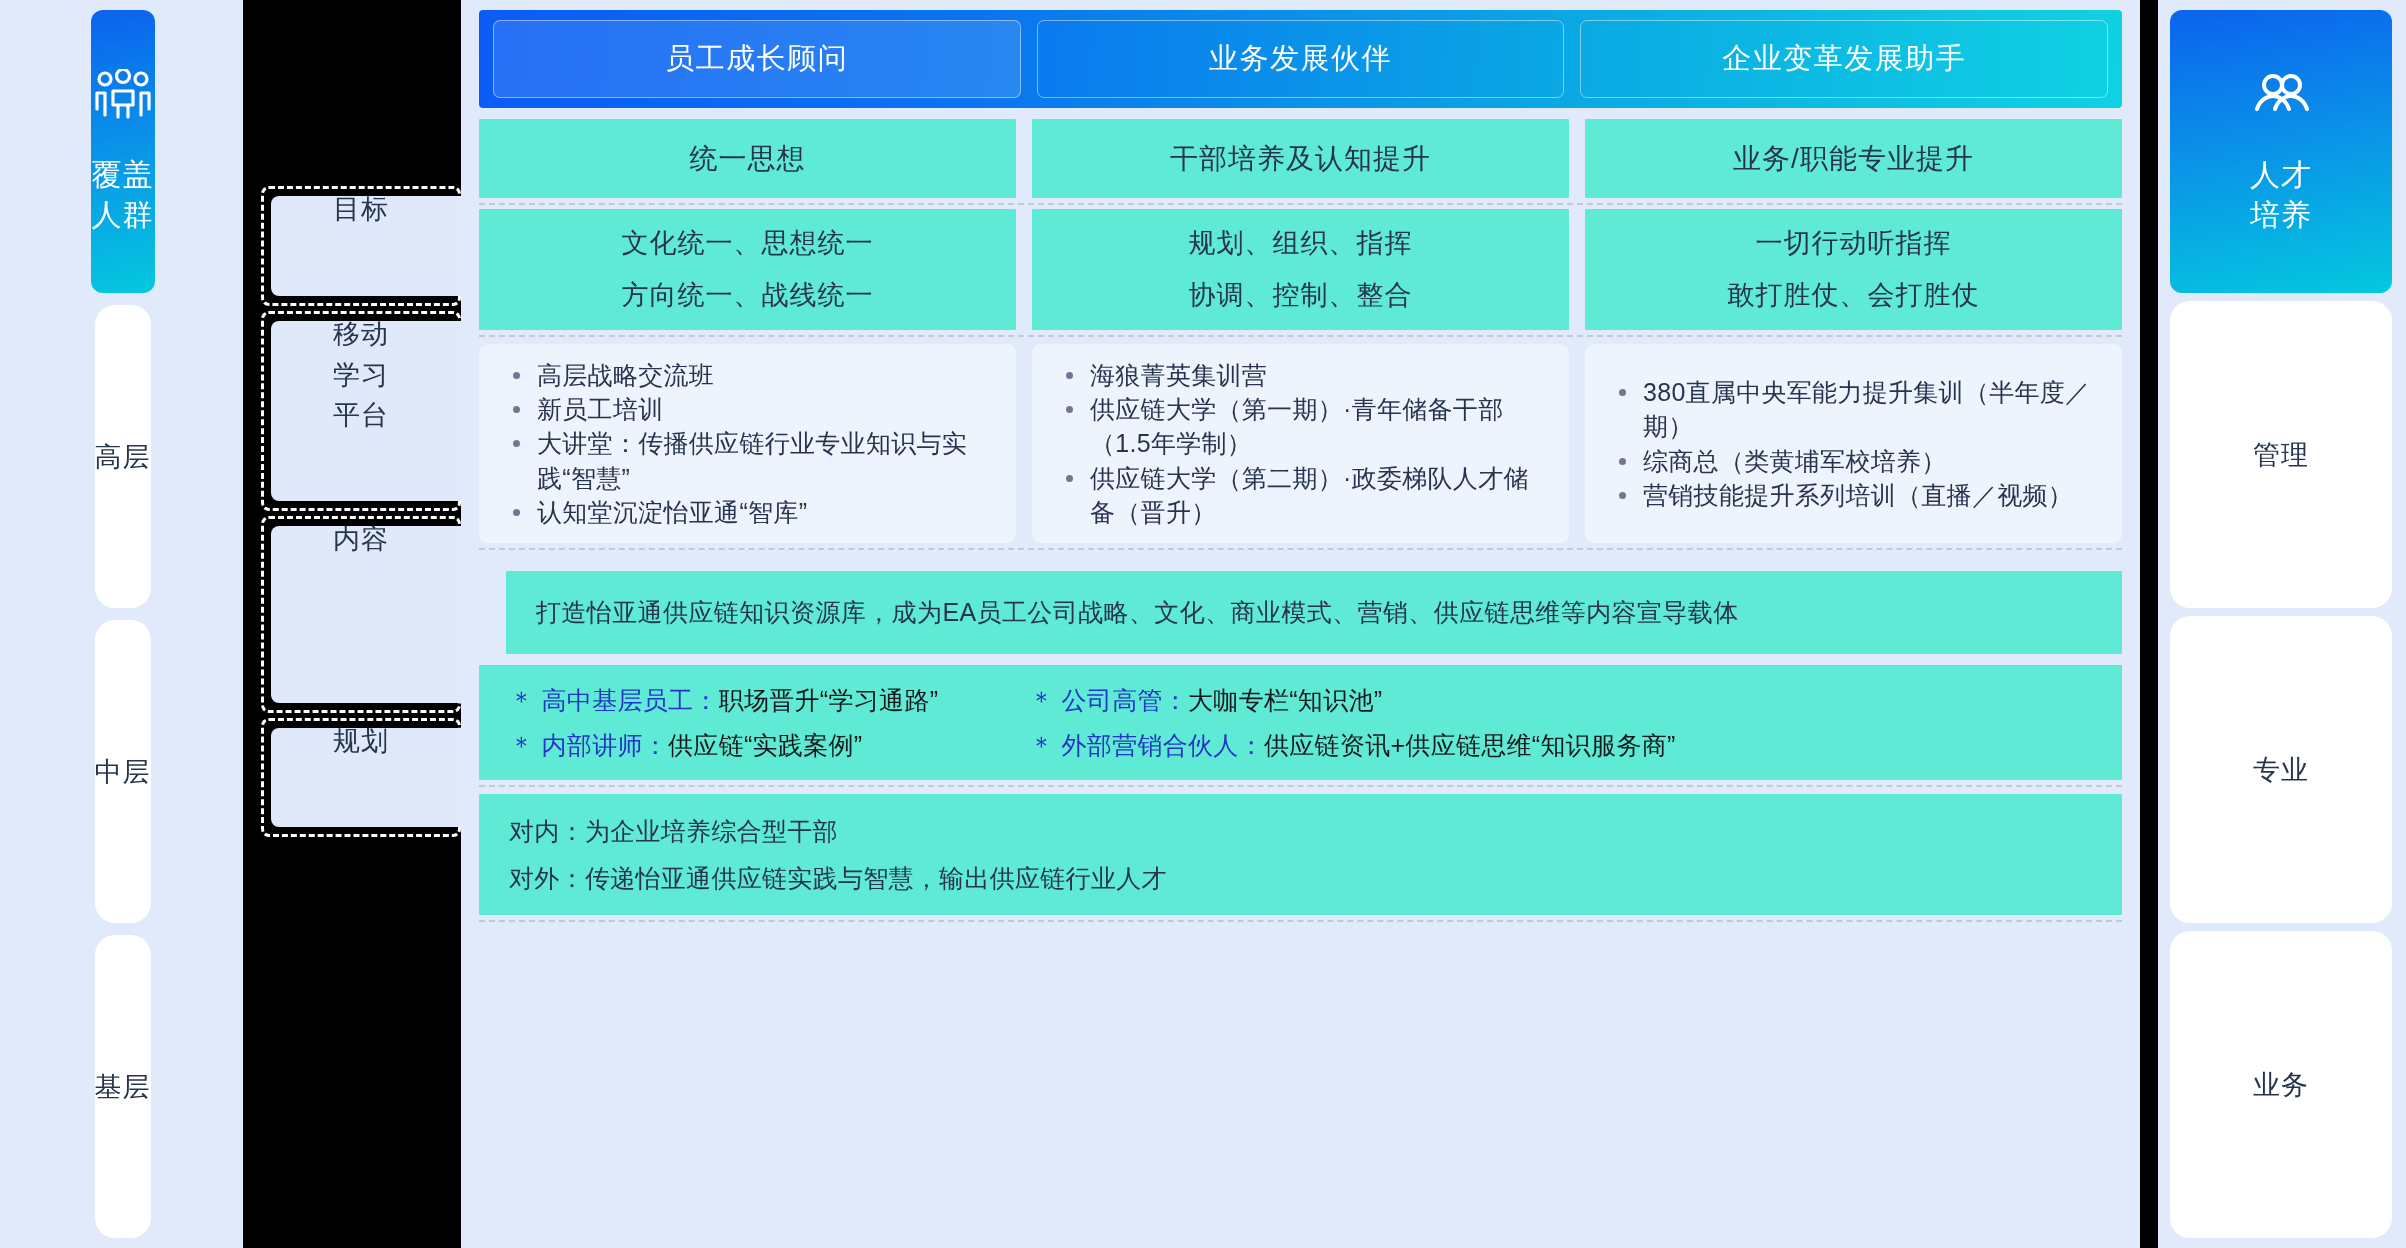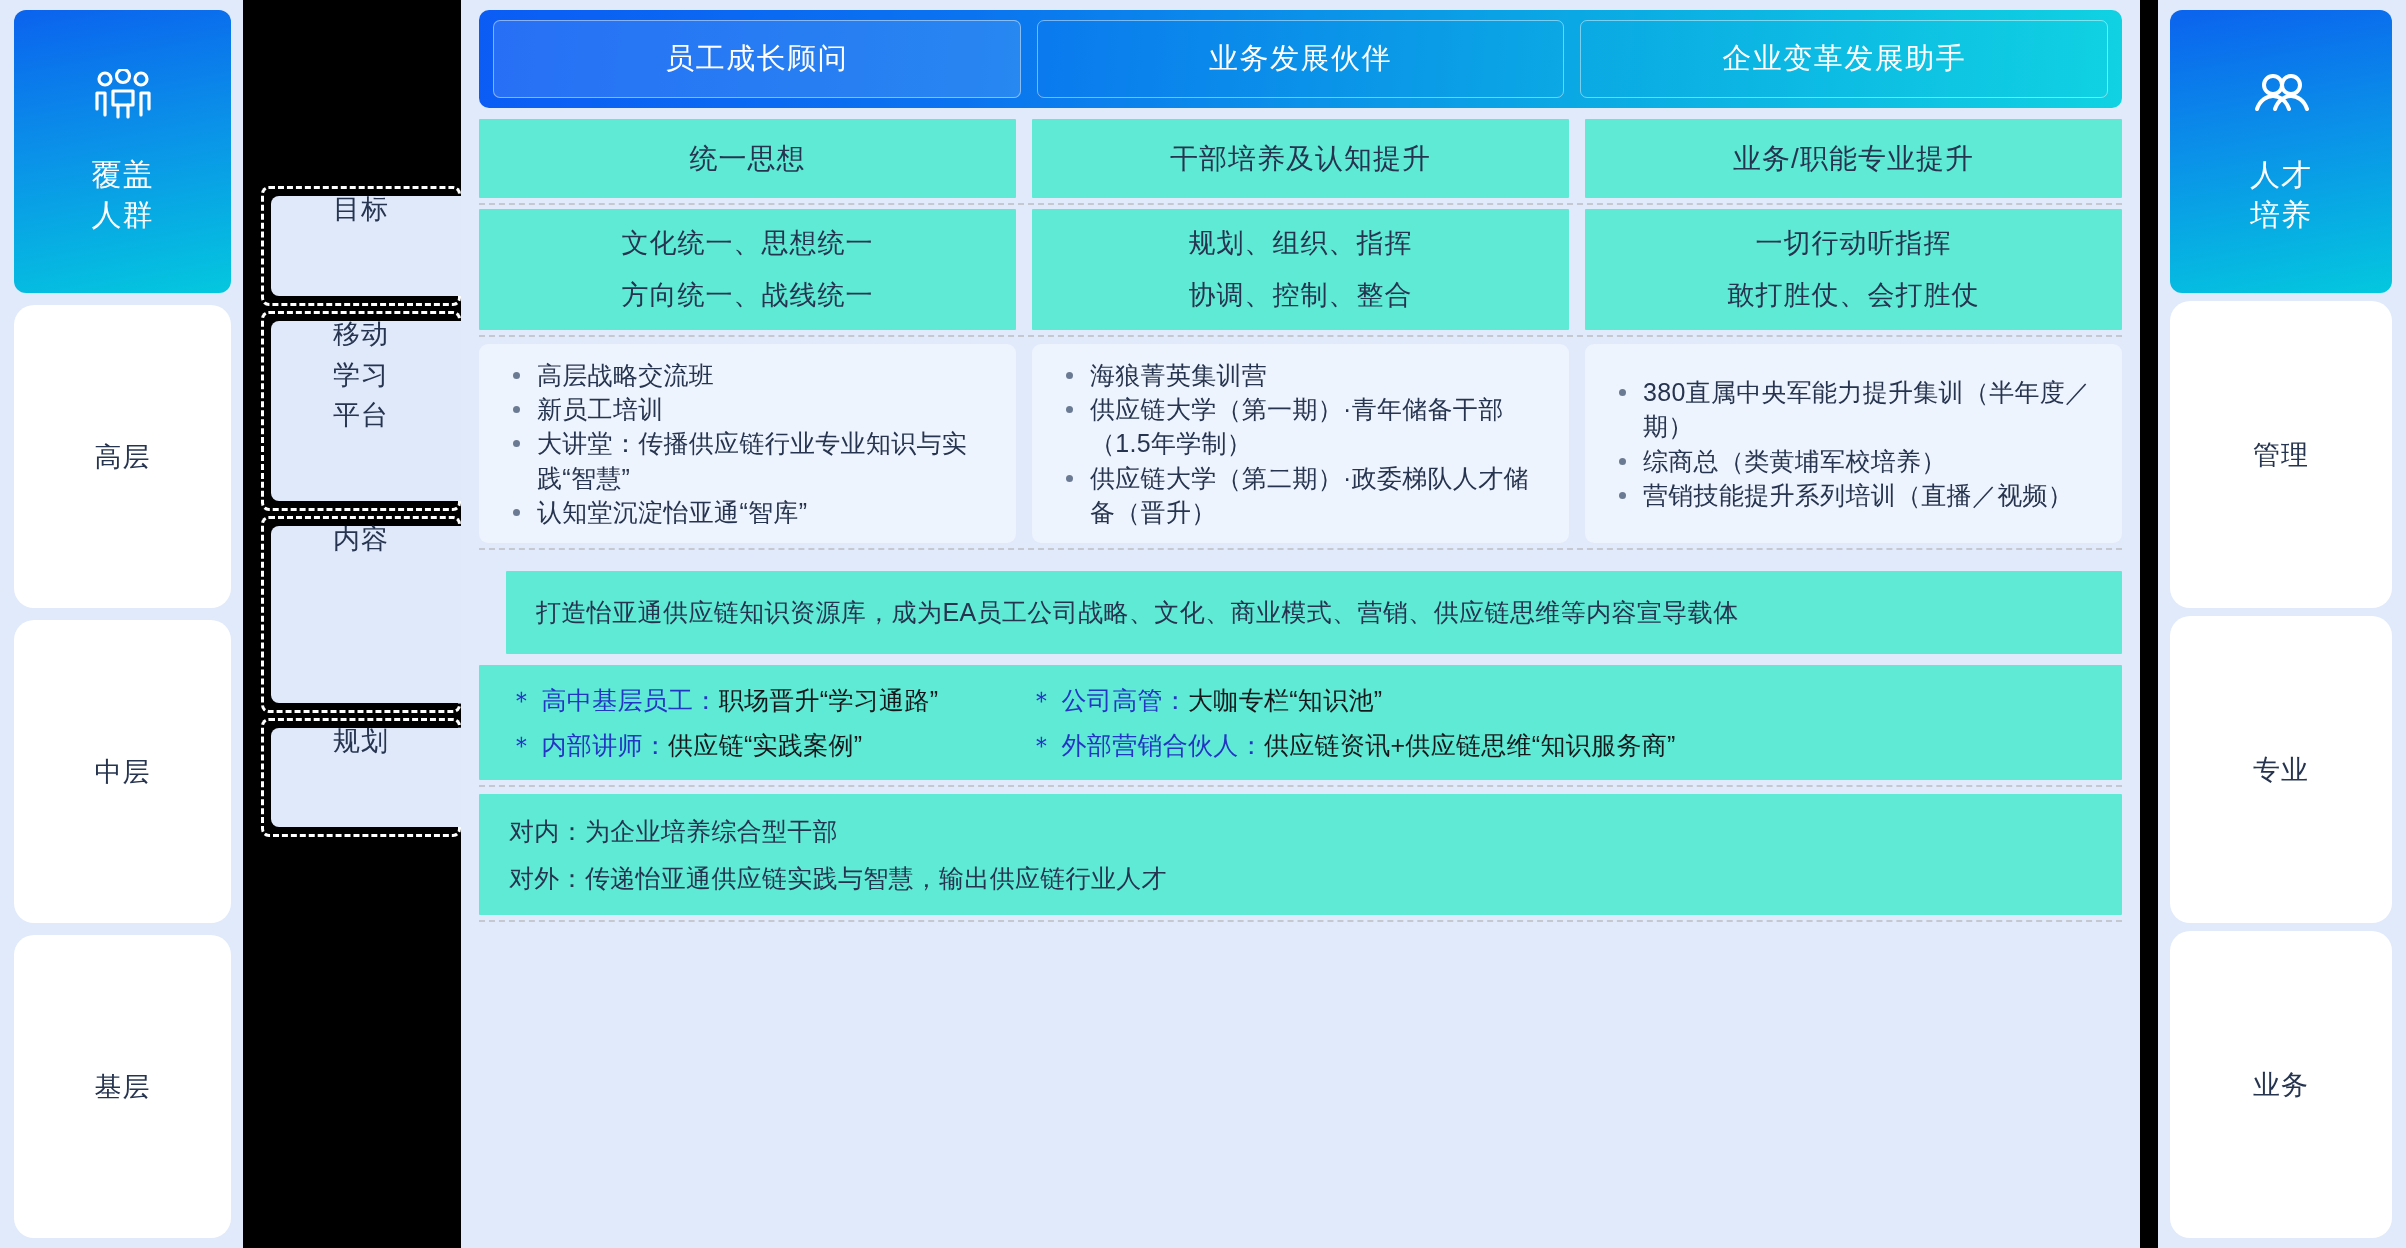--- a/index.html
+++ b/index.html
@@ -19,20 +19,21 @@
 
   
   .left-rail {
     width: 243px;
     flex: 0 0 243px;
     padding: 10px 12px 10px 14px;
     display: flex;
     flex-direction: column;
     gap: 12px;
     background: #e0eafb;
+    align-items: center;
   }
   .rail-head {
     flex: 0 0 283px;
     border-radius: 12px;
     background: linear-gradient(170deg, #0b63ee 0%, #0a93e8 48%, #04c8de 100%);
     display: flex;
     flex-direction: column;
     align-items: center;
     justify-content: center;
     gap: 34px;
@@ -105,21 +106,21 @@
   }
   .row { position: relative; display: flex; gap: 16px; }
   .hsep {
     height: 0; border-top: 2px dashed #c5c9cf;
     margin: 5px 0 4px 0;
   }
 
   
   .tabs-band {
     flex: 0 0 98px;
-    border-radius: 10px;
+    border-radius: 4px;
     background: linear-gradient(95deg, #0a5cf5 0%, #0a74f0 30%, #0aa8e4 66%, #10d2e2 100%);
     display: flex; gap: 16px;
     padding: 10px 14px;
   }
   .tab {
     flex: 1 1 0;
     border: 1px solid rgba(255,255,255,0.45);
     border-radius: 7px;
     display: flex; align-items: center; justify-content: center;
     color: #ffffff; font-size: 29px; letter-spacing: 1.5px;

